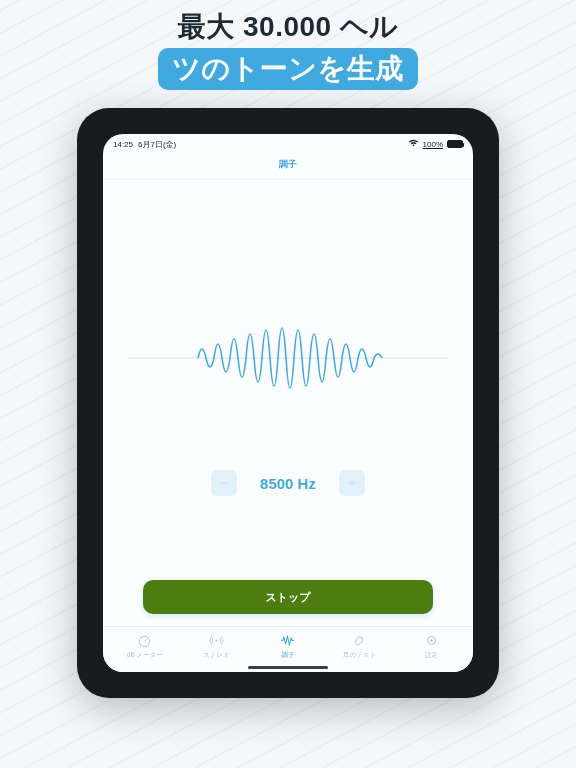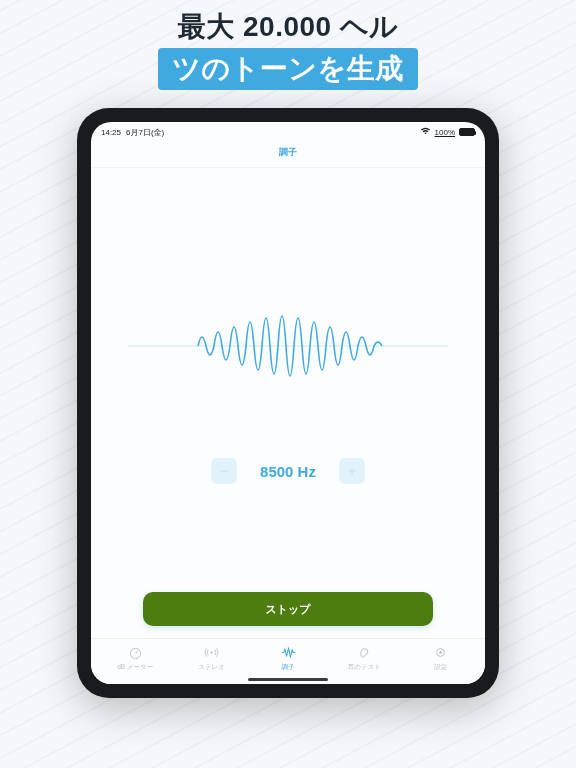--- a/index.html
+++ b/index.html
@@ -38,35 +38,35 @@
       color: #1f2933;
       letter-spacing: 0.5px;
     }
     .headline-line2 {
       display: inline-block;
       background: #3fa9e0;
       color: #fff;
       font-size: 28px;
       font-weight: 700;
       padding: 2px 14px;
-      border-radius: 4px;
+      border-radius: 10px;
       margin-top: 2px;
       letter-spacing: 0.5px;
     }
 
     
     .tablet {
       position: relative;
       z-index: 1;
       width: 422px;
       height: 590px;
       margin: 18px auto 0;
       background: #1a1b1e;
       border-radius: 32px;
-      padding: 14px;
+      padding: 26px;
       box-shadow: 0 10px 40px rgba(0,0,0,0.25);
     }
     .screen {
       width: 100%;
       height: 100%;
       background: #fcfdfe;
       border-radius: 20px;
       overflow: hidden;
       display: flex;
       flex-direction: column;
@@ -198,21 +198,21 @@
       border-radius: 3px;
       opacity: 0.85;
     }
   </style>
 </head>
 <body>
 
 <div class="bg-stripes"></div>
 
 <div class="headline">
-  <div class="headline-line1">最大 20.000 ヘル</div>
+  <div class="headline-line1">最大 30.000 ヘル</div>
   <div class="headline-line2">ツのトーンを生成</div>
 </div>
 
 <div class="tablet">
   <div class="screen">
 
     <div class="statusbar">
       <div class="statusbar-left">
         <span>14:25</span>
         <span>6月7日(金)</span>

